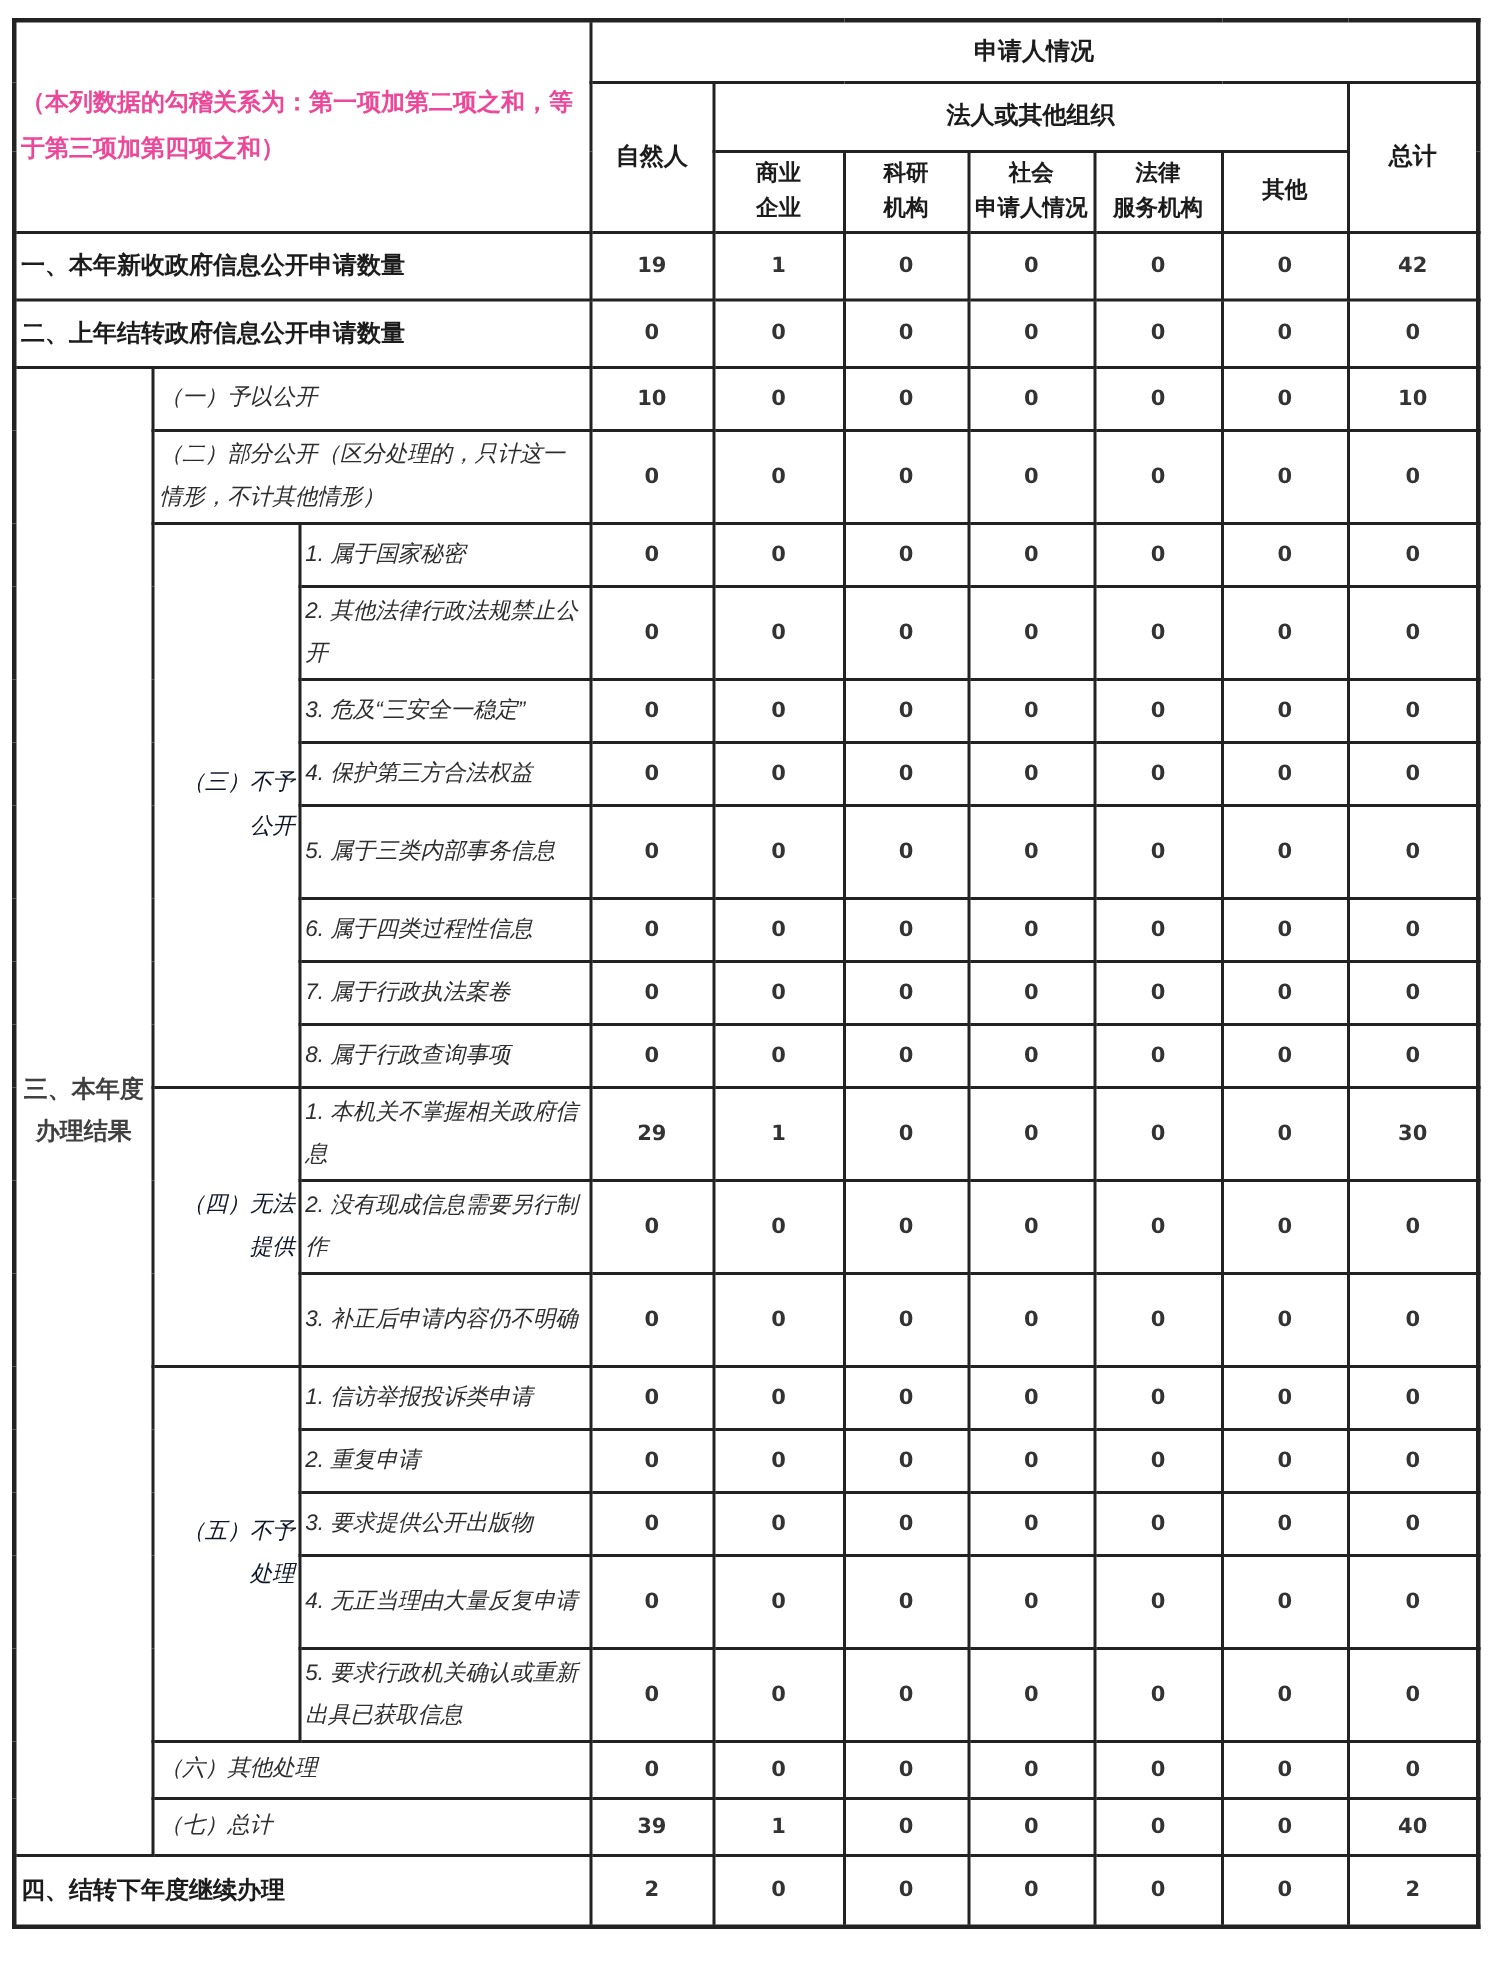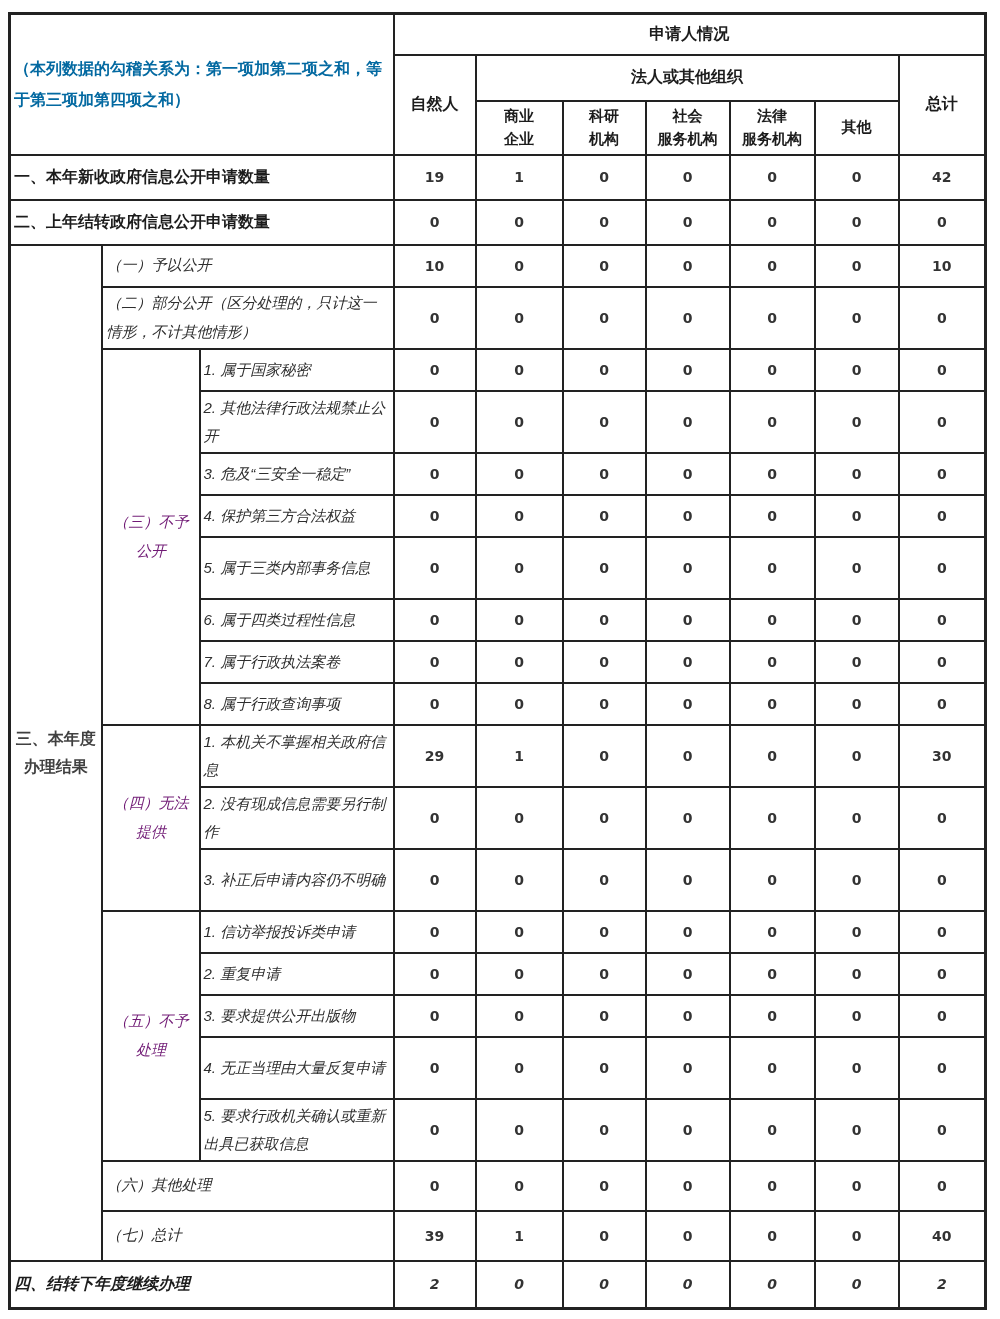--- a/index.html
+++ b/index.html
@@ -38,21 +38,21 @@
     white-space: pre-line;
     color: #1c1c1c;
   }
   
   .corner {
     font-weight: 600;
     font-size: 16px;
     line-height: 1.95;
     text-align: left;
     padding: 2px 1px 2px 3px;
-    color: #0369a1;
+    color: #ec4899;
   }
   
   .lbl1 {
     font-weight: 600;
     font-size: 16px;
     text-align: left;
     padding-left: 3px;
     color: #1c1c1c;
   }
   
@@ -71,25 +71,25 @@
     font-size: 15px;
     text-align: left;
     padding-left: 4px;
     line-height: 1.9;
     color: #2e2e2e;
   }
   
   .sub {
     font-style: italic;
     font-size: 15px;
-    text-align: center;
+    text-align: right;
     white-space: pre-line;
     padding-left: 3px;
     line-height: 1.9;
-    color: #701a75;
+    color: #0f172a;
   }
   
   .item {
     font-style: italic;
     font-size: 15px;
     text-align: left;
     padding: 2px 2px 2px 3px;
     line-height: 1.85;
     color: #2e2e2e;
   }
@@ -101,22 +101,22 @@
     color: #333333;
     font-family: "DejaVu Sans", sans-serif;
   }
   
   tr.hr1 { height: 41px; }
   tr.hr2 { height: 46px; }
   tr.hr3 { height: 54px; }
   tr.ra  { height: 45px; }
   tr.s   { height: 42px; }
   tr.d   { height: 62px; }
-  tr.m   { height: 50px; }
-  tr.l   { height: 48px; font-style: italic; }
+  tr.m   { height: 38px; }
+  tr.l   { height: 48px; }
 </style>
 </head>
 <body>
 
 <table class="report">
   <colgroup>
     <col style="width:92px">
       <col style="width:98px">
       <col style="width:194px">
     <col style="width:82px">
@@ -137,21 +137,21 @@
     <td class="hdr" rowspan="2">自然人</td>
     <td class="hdr" colspan="5">法人或其他组织</td>
     <td class="hdr" rowspan="2">总计</td>
   </tr>
   <tr class="hr3">
     <td class="hdr2">商业
 企业</td>
     <td class="hdr2">科研
 机构</td>
     <td class="hdr2">社会
-服务机构</td>
+申请人情况</td>
     <td class="hdr2">法律
 服务机构</td>
     <td class="hdr2">其他</td>
   </tr>
 
   <tr class="ra">
     <td class="lbl1" colspan="3">一、本年新收政府信息公开申请数量</td>
     <td class="v">19</td>
     <td class="v">1</td>
     <td class="v">0</td>

